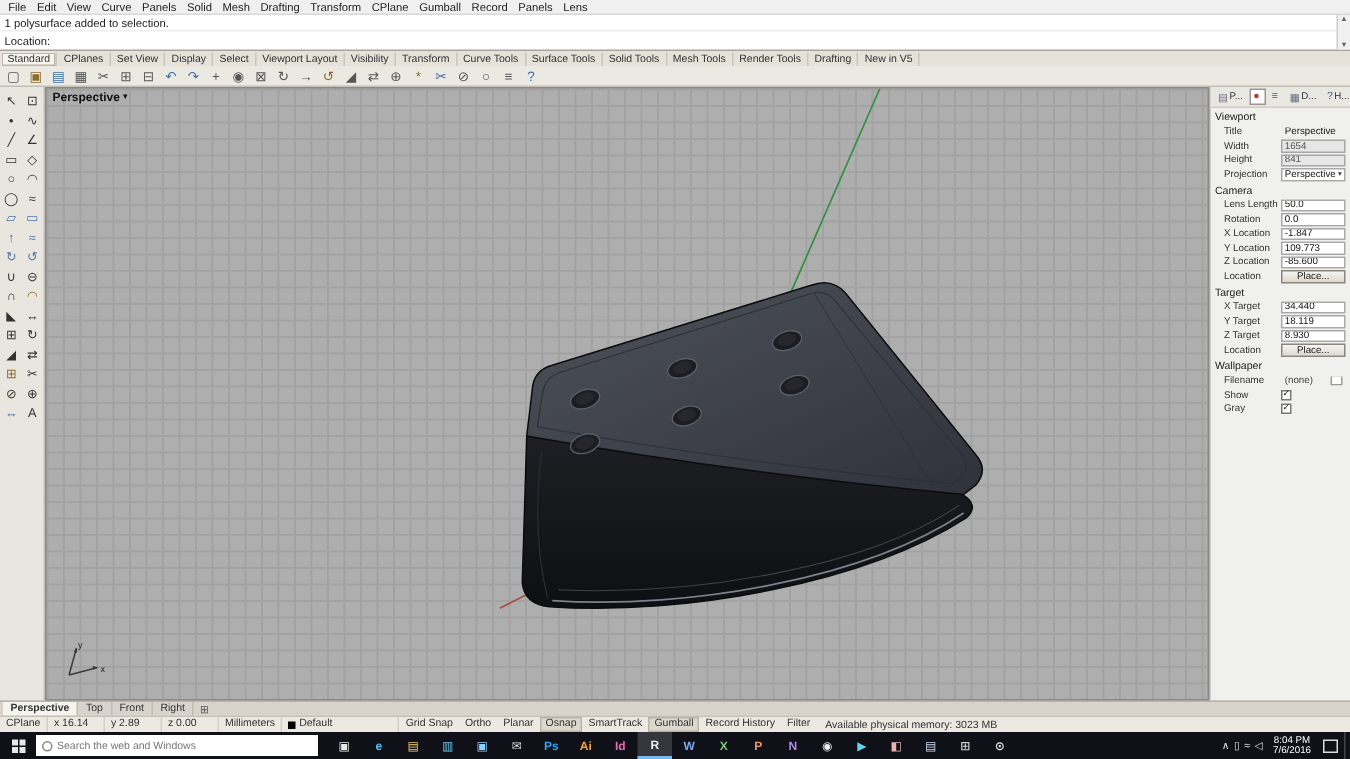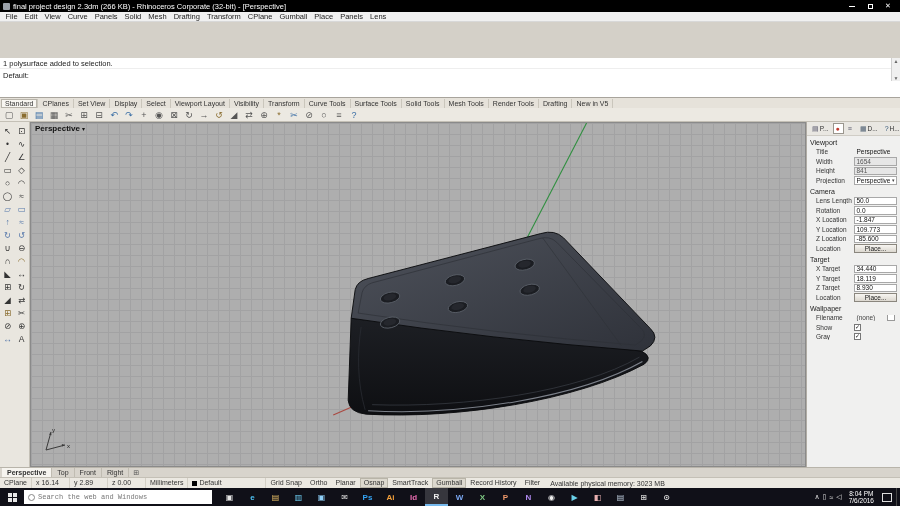--- a/index.html
+++ b/index.html
@@ -14,21 +14,21 @@
   .win-controls{margin-left:auto;display:flex;align-items:center;}
   .wc{width:18px;height:12px;display:flex;align-items:center;justify-content:center;font-size:7px;color:#fff;}
   .min-glyph{width:6px;height:1px;background:#fff;display:block;}
   .max-glyph{width:5px;height:5px;border:1px solid #fff;display:block;}
 
   
   .menubar{height:10px;background:#f0f0f0;border-bottom:1px solid #d8d8d8;display:flex;align-items:center;font-size:7.5px;color:#222;padding-left:2px;flex:0 0 auto;}
   .menu-item{padding:0 3.5px;line-height:10px;white-space:nowrap;}
 
   
-  .cmdarea{height:40px;background:#fff;position:relative;border-bottom:1px solid #a8a49c;flex:0 0 auto;margin-top:36px;}
+  .cmdarea{height:24px;background:#fff;position:relative;border-bottom:1px solid #a8a49c;flex:0 0 auto;}
   .cmd-history{height:11px;font-size:7.5px;color:#222;padding:1px 12px 0 3px;border-bottom:1px solid #eee;white-space:nowrap;overflow:hidden;}
   .cmd-line{height:12px;font-size:7.5px;color:#222;padding:0 12px 0 3px;display:flex;align-items:center;}
   .cmd-input{border:none;outline:none;flex:1;font-size:7.5px;height:10px;font-family:inherit;}
   .cmd-scrollbar{position:absolute;right:0;top:0;width:9px;height:23px;background:#f0f0f0;border-left:1px solid #d0d0d0;display:flex;flex-direction:column;justify-content:space-between;align-items:center;font-size:5px;color:#666;}
 
   
   .tabbar{height:10px;background:#e6e2da;display:flex;align-items:flex-end;font-size:7px;color:#333;padding-left:1px;flex:0 0 auto;overflow:hidden;}
   .ttab{padding:0 4px;line-height:9px;border-right:1px solid #cac6bc;white-space:nowrap;}
   .ttab.active{background:#f8f6f1;box-shadow:inset 0 0 0 1px #b8b4aa;}
   .toolbar{height:14px;background:#ece9e2;border-bottom:1px solid #c4c0b6;display:flex;align-items:center;padding-left:2px;gap:1px;flex:0 0 auto;overflow:hidden;}
@@ -82,75 +82,62 @@
   .sb-toggle.active{background:#dcd8ce;box-shadow:inset 0 0 0 1px #b8b4a8;}
   .sb-memory{padding:0 6px;white-space:nowrap;}
 
   
   .taskbar{height:18px;background:#101018;display:flex;align-items:center;color:#e8e8e8;flex:0 0 auto;}
   .start-btn{width:24px;height:18px;display:flex;align-items:center;justify-content:center;flex:0 0 auto;}
   .winlogo{display:grid;grid-template-columns:4px 4px;grid-auto-rows:4px;gap:1px;}
   .winlogo i{background:#e8e8e8;display:block;}
   .searchbox{width:188px;height:14px;background:#fff;display:flex;align-items:center;gap:3px;padding:0 4px;margin-right:6px;flex:0 0 auto;}
   .search-circle{width:7px;height:7px;border:1px solid #888;border-radius:50%;flex:0 0 auto;}
-  .search-input{border:none;outline:none;flex:1;font-size:7px;color:#555;font-family:Liberation Mono, monospace;min-width:0;}
+  .search-input{border:none;outline:none;flex:1;font-size:7px;color:#555;font-family:Liberation Sans, sans-serif;min-width:0;}
   .search-input::placeholder{color:#777;}
   .tb-apps{display:flex;height:100%;}
   .tb-app{width:23px;height:18px;display:flex;align-items:center;justify-content:center;font-size:8px;font-weight:bold;}
   .tb-app.active{background:rgba(255,255,255,.16);border-bottom:2px solid #76b9ed;}
   .tb-spacer{flex:1;}
   .tray{display:flex;align-items:center;gap:3px;padding:0 3px;}
   .tray-ic{font-size:7px;color:#e0e0e0;}
   .clock{display:flex;flex-direction:column;align-items:center;justify-content:center;font-size:6.5px;line-height:7px;padding:0 4px;color:#fff;}
   .action-center{width:10px;height:9px;border:1px solid #ddd;margin:0 4px;}
   .show-desktop{width:4px;height:18px;border-left:1px solid #444;}
 </style>
 </head>
 <body>
 
 <div class="screen">
 
-  <div class="titlebar">
-    <span class="app-ic"></span>
-    <span class="title-text">final project design 2.3dm (266 KB) - Rhinoceros Corporate (32-bit) - [Perspective]</span>
-    <span class="win-controls">
-      <span class="wc">
-          <i class="min-glyph"></i>
-        </span>
-      <span class="wc">
-          <i class="max-glyph"></i>
-        </span>
-      <span class="wc">✕</span>
-    </span>
-  </div>
 
   <div class="menubar">
 
   <span class="menu-item">File</span>
       <span class="menu-item">Edit</span>
       <span class="menu-item">View</span>
       <span class="menu-item">Curve</span>
       <span class="menu-item">Panels</span>
       <span class="menu-item">Solid</span>
       <span class="menu-item">Mesh</span>
       <span class="menu-item">Drafting</span>
       <span class="menu-item">Transform</span>
       <span class="menu-item">CPlane</span>
       <span class="menu-item">Gumball</span>
-      <span class="menu-item">Place</span>
+      <span class="menu-item">Record</span>
       <span class="menu-item">Panels</span>
       <span class="menu-item">Lens</span>
     </div>
 
   <div class="cmdarea">
     <div class="cmd-history">
       <span>1 polysurface added to selection.</span>
     </div>
     <div class="cmd-line">
-      <span>Default:</span>
+      <span>Location:</span>
       <input class="cmd-input" style="">
     </div>
     <div class="cmd-scrollbar">
       <span>▲</span>
       <span>▼</span>
     </div>
   </div>
 
   <div class="tabbar">
 

